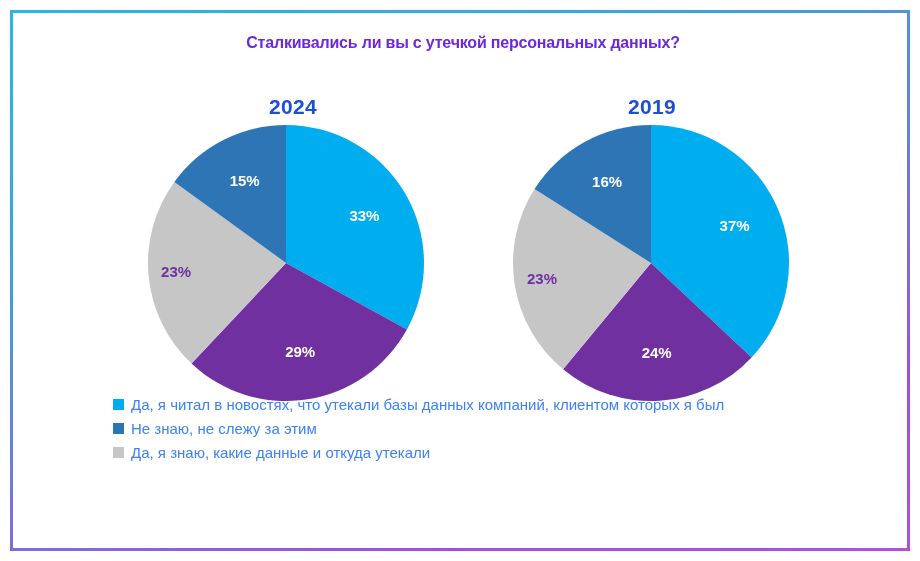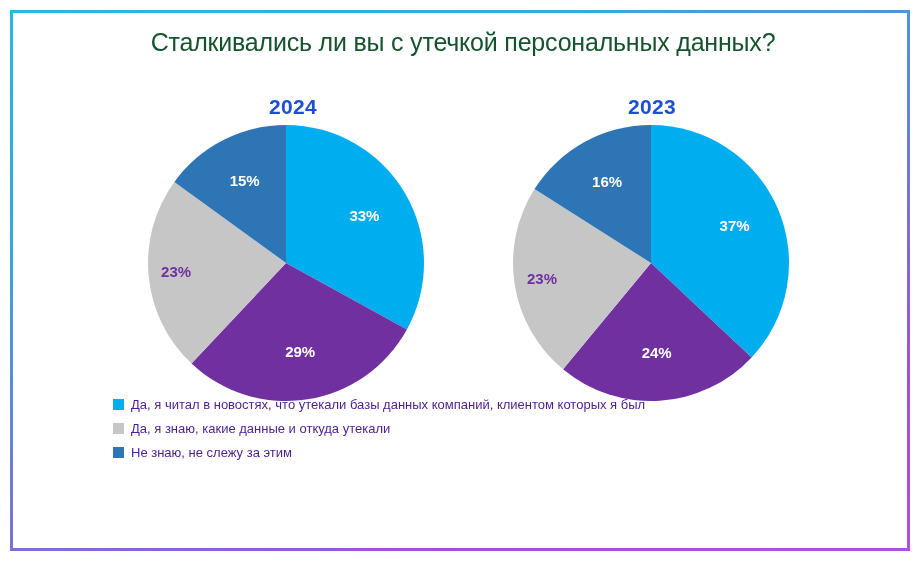--- a/index.html
+++ b/index.html
@@ -31,23 +31,23 @@
     box-sizing: border-box;
     position: relative;
   }
 
   #chart-title {
     position: absolute;
     left: 60px;
     top: 14px;
     width: 780px;
     text-align: center;
-    color: #14532d;
-    font-size: 25px;
-    font-weight: normal;
+    color: #6d28d9;
+    font-size: 16px;
+    font-weight: bold;
     line-height: 31px;
     letter-spacing: -0.2px;
   }
 
   .pie-panel {
     position: absolute;
     top: 82px;
     width: 300px;
   }
   #panel-2024 { left: 125px; }
@@ -98,22 +98,22 @@
     height: 23px;
     margin-bottom: 1px;
   }
   .legend-swatch {
     width: 11px;
     height: 11px;
     flex: 0 0 11px;
     margin-right: 7px;
   }
   .legend-label {
-    color: #4c1d95;
-    font-size: 13px;
+    color: #3b82f6;
+    font-size: 15px;
     line-height: 18px;
     white-space: nowrap;
   }
 </style>
 </head>
 <body>
 
 <div id="frame">
   <div id="frame-inner">
 
@@ -129,44 +129,44 @@
             <path d="M 140 140 L 28.36 58.89 A 138 138 0 0 1 140.00 2.00 Z" fill="#2e75b6"></path>
             <text x="218.4" y="93.6" class="slice-label" fill="#ffffff">33%</text>
             <text x="154.2" y="230.0" class="slice-label" fill="#ffffff">29%</text>
             <text x="30.1" y="150.4" class="slice-label" fill="#7030a0">23%</text>
             <text x="98.7" y="58.8" class="slice-label" fill="#ffffff">15%</text>
           </svg>
       </div>
     </div>
 
     <div class="pie-panel" id="panel-2023">
-      <div class="pie-year">2023</div>
+      <div class="pie-year">2019</div>
       <div class="pie-wrap">
         <svg class="pie-svg" width="280" height="280" viewBox="0 0 280 280">
             <path d="M 140 140 L 140.00 2.00 A 138 138 0 0 1 240.60 234.47 Z" fill="#00aeef"></path>
             <path d="M 140 140 L 240.60 234.47 A 138 138 0 0 1 52.04 246.33 Z" fill="#7030a0"></path>
             <path d="M 140 140 L 52.04 246.33 A 138 138 0 0 1 23.48 66.06 Z" fill="#c6c6c6"></path>
             <path d="M 140 140 L 23.48 66.06 A 138 138 0 0 1 140.00 2.00 Z" fill="#2e75b6"></path>
             <text x="223.6" y="103.8" class="slice-label" fill="#ffffff">37%</text>
             <text x="145.7" y="230.9" class="slice-label" fill="#ffffff">24%</text>
             <text x="31.0" y="157.3" class="slice-label" fill="#7030a0">23%</text>
             <text x="96.1" y="60.2" class="slice-label" fill="#ffffff">16%</text>
           </svg>
       </div>
     </div>
 
     <div id="legend">
       <div class="legend-row">
         <span class="legend-swatch" style="background: rgb(0, 174, 239);"></span>
         <span class="legend-label">Да, я читал в новостях, что утекали базы данных компаний, клиентом которых я был</span>
       </div>
       <div class="legend-row">
+        <span class="legend-swatch" style="background: rgb(46, 117, 182);"></span>
+        <span class="legend-label">Не знаю, не слежу за этим</span>
+      </div>
+      <div class="legend-row">
         <span class="legend-swatch" style="background: rgb(198, 198, 198);"></span>
         <span class="legend-label">Да, я знаю, какие данные и откуда утекали</span>
-      </div>
-      <div class="legend-row">
-        <span class="legend-swatch" style="background: rgb(46, 117, 182);"></span>
-        <span class="legend-label">Не знаю, не слежу за этим</span>
       </div>
     </div>
 
   </div>
 </div>
 
 </body></html>

